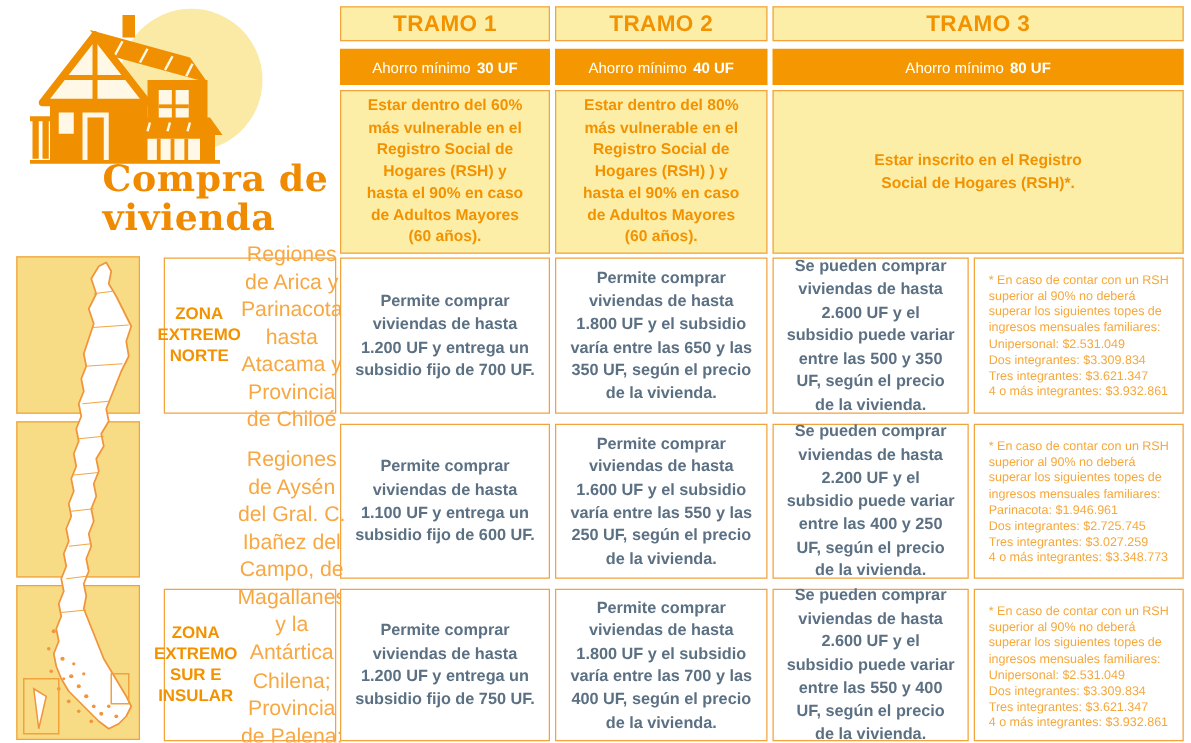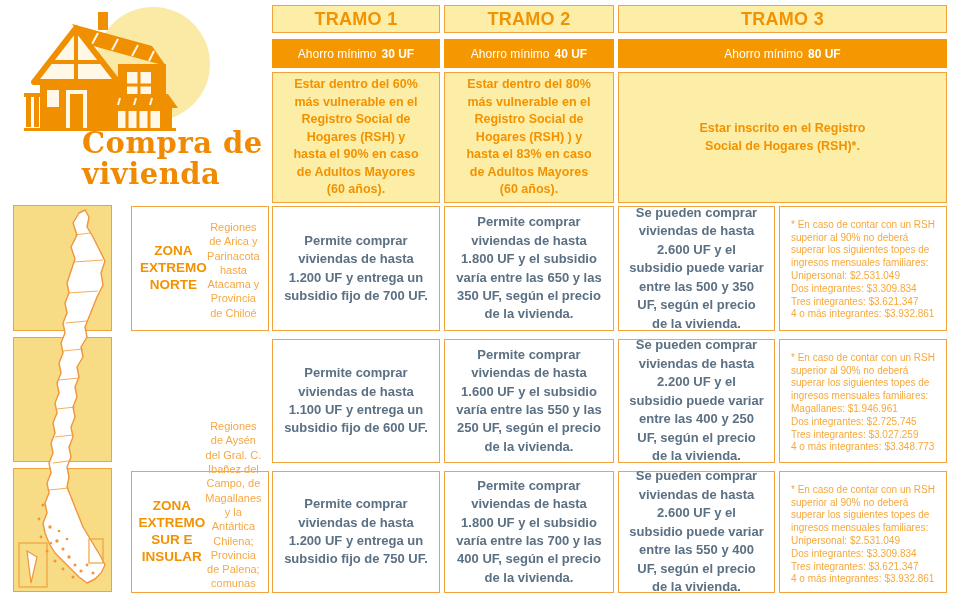--- a/index.html
+++ b/index.html
@@ -51,21 +51,21 @@
   .bar b { margin-left:5px; }
   .req {
     background:#FCEEA7; border:1px solid #F2A33C;
     color:#F39200; font-weight:bold; font-size:12.5px; line-height:1.4;
     padding:8px 18px;
   }
   .req .inner-narrow { max-width:175px; }
 
   .zcell { background:#ffffff; border:1px solid #F2A33C; flex-direction:row; padding:6px 8px; }
   .zone-title { color:#F39200; font-weight:bold; font-size:13.5px; line-height:1.25; }
-  .zone-sub { color:#F7A843; font-size:11px; line-height:1.3; margin-top:3px; }
+  .zone-sub { color:#F7A843; font-size:17px; line-height:1.3; margin-top:3px; }
 
   .dcell {
     background:#ffffff; border:1px solid #F2A33C;
     color:#5B7083; font-weight:bold; font-size:13px; line-height:1.42;
     padding:6px 10px;
   }
   .note {
     background:#ffffff; border:1px solid #F2A33C;
     color:#F6A83C; font-size:10px; line-height:1.26; font-weight:normal;
     padding:12px 8px 8px 11px; text-align:left;
@@ -192,21 +192,21 @@
     <div class="cell bar col-t2 r-bar">
       <span>Ahorro mínimo</span>
       <b>40 UF</b>
     </div>
     <div class="cell bar col-t3wide r-bar">
       <span>Ahorro mínimo</span>
       <b>80 UF</b>
     </div>
 
     <div class="cell req col-t1 r-req">Estar dentro del 60% más vulnerable en el Registro Social de Hogares (RSH) y hasta el 90% en caso de Adultos Mayores (60 años).</div>
-    <div class="cell req col-t2 r-req">Estar dentro del 80% más vulnerable en el Registro Social de Hogares (RSH) ) y hasta el 83% en caso de Adultos Mayores (60 años).</div>
+    <div class="cell req col-t2 r-req">Estar dentro del 80% más vulnerable en el Registro Social de Hogares (RSH) ) y hasta el 90% en caso de Adultos Mayores (60 años).</div>
     <div class="cell req col-t3wide r-req">
       <span class="inner-narrow">Estar inscrito en el Registro Social de Hogares (RSH)*.</span>
     </div>
 
     <div class="cell zcell col-zone r-z1">
       <div class="zone-title">ZONA EXTREMO NORTE</div>
       <div class="zone-sub">Regiones de Arica y Parinacota hasta Atacama y Provincia de Chiloé</div>
     </div>
     <div class="cell dcell col-t1 r-z1">Permite comprar viviendas de hasta 1.200 UF y entrega un subsidio fijo de 700 UF.</div>
     <div class="cell dcell col-t2 r-z1">Permite comprar viviendas de hasta 1.800 UF y el subsidio varía entre las 650 y las 350 UF, según el precio de la vivienda.</div>
@@ -217,21 +217,21 @@
       <div>Dos integrantes: $3.309.834</div>
       <div>Tres integrantes: $3.621.347</div>
       <div>4 o más integrantes: $3.932.861</div>
     </div>
 
     <div class="cell dcell col-t1 r-z2">Permite comprar viviendas de hasta 1.100 UF y entrega un subsidio fijo de 600 UF.</div>
     <div class="cell dcell col-t2 r-z2">Permite comprar viviendas de hasta 1.600 UF y el subsidio varía entre las 550 y las 250 UF, según el precio de la vivienda.</div>
     <div class="cell dcell col-t3 r-z2">Se pueden comprar viviendas de hasta 2.200 UF y el subsidio puede variar entre las 400 y 250 UF, según el precio de la vivienda.</div>
     <div class="note col-note r-z2">
       <div class="intro">* En caso de contar con un RSH superior al 90% no deberá superar los siguientes topes de ingresos mensuales familiares:</div>
-      <div>Magallanes: $1.946.961</div>
+      <div>Parinacota: $1.946.961</div>
       <div>Dos integrantes: $2.725.745</div>
       <div>Tres integrantes: $3.027.259</div>
       <div>4 o más integrantes: $3.348.773</div>
     </div>
 
     <div class="cell zcell col-zone r-z3">
       <div class="zone-title">ZONA EXTREMO SUR  E INSULAR</div>
       <div class="zone-sub">Regiones de Aysén del Gral. C. Ibañez del Campo, de Magallanes y la Antártica Chilena; Provincia de Palena; comunas de Isla de Pascua y de Juan Fernández</div>
     </div>
     <div class="cell dcell col-t1 r-z3">Permite comprar viviendas de hasta 1.200 UF y entrega un subsidio fijo de 750 UF.</div>

